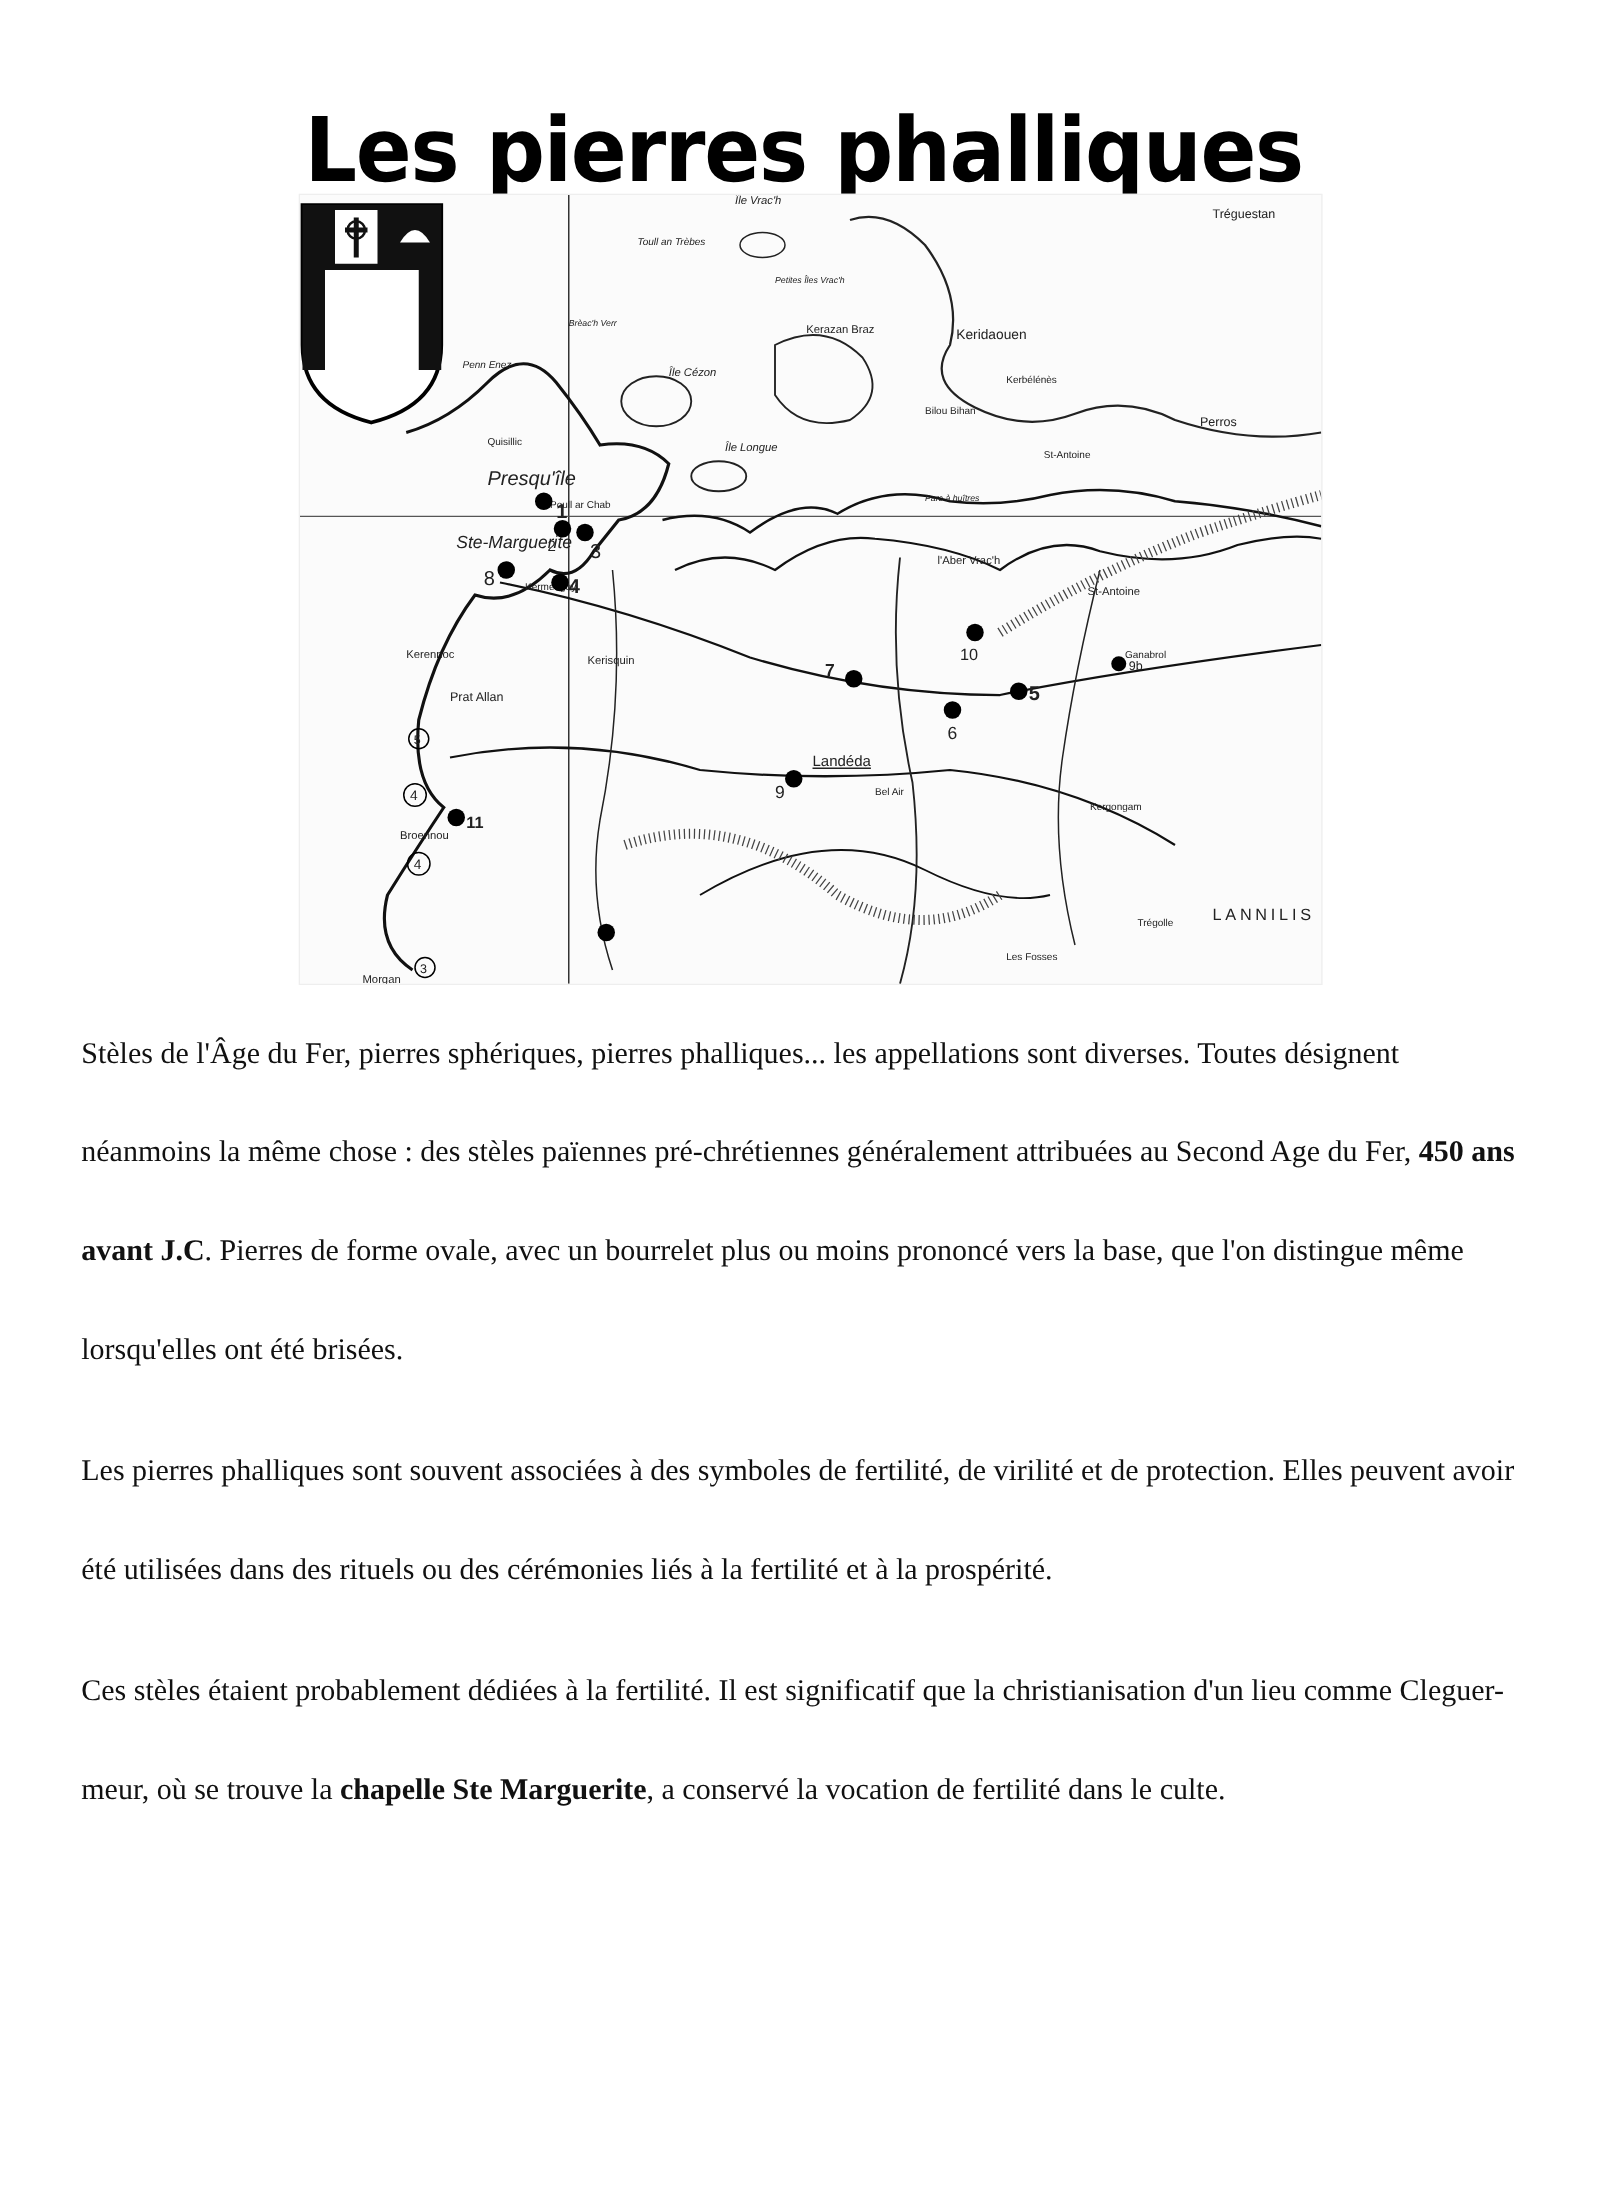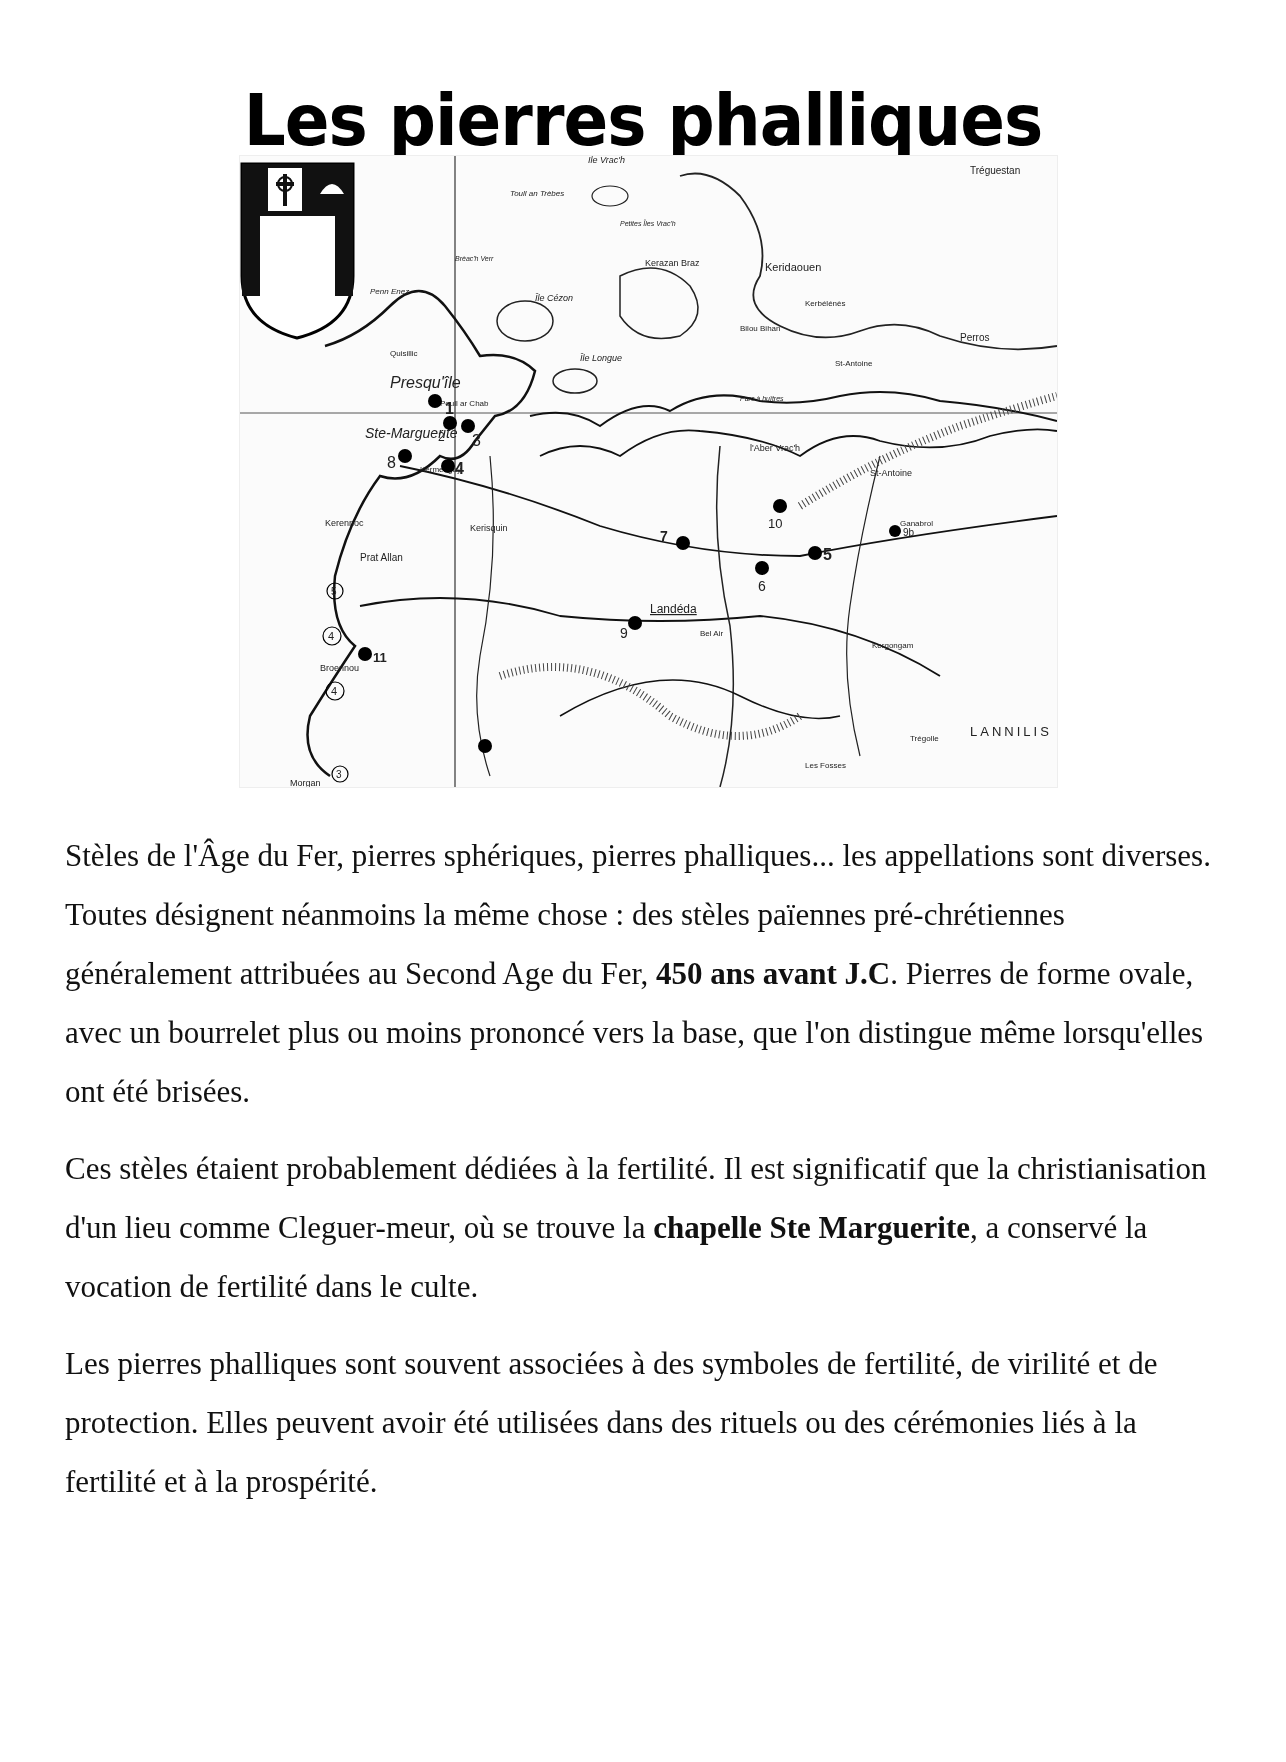--- a/index.html
+++ b/index.html
@@ -8,22 +8,22 @@
     position: absolute; left: 0; top: 38px; width: 1286px; text-align: center;
     font-family: "DejaVu Sans", sans-serif; font-weight: bold; font-size: 66px;
     letter-spacing: -1px; color: #000; transform: scaleY(1.08);
   }
   .map {
     position: absolute; left: 239px; top: 155px; width: 817px; height: 631px;
     background: #fbfbfb; border: 1px solid #eee;
   }
   .map svg { width: 100%; height: 100%; display: block; }
   .body-text {
-    position: absolute; left: 65px; top: 826px; width: 1160px;
-    font-family: "Liberation Serif", serif; font-size: 31px; line-height: 59px; color: #111;
+    position: absolute; left: 65px; top: 804px; width: 1160px;
+    font-family: "Liberation Serif", serif; font-size: 24px; line-height: 79px; color: #111;
   }
   .body-text p { margin: 0 0 18px 0; }
   .lbl { font-family: "Liberation Sans", sans-serif; fill: #222; }
 </style>
 </head>
 <body>
 
 <h1 class="title">Les pierres phalliques</h1>
 
 <div class="map">
@@ -138,18 +138,18 @@
         <text class="lbl" x="96" y="622" font-size="10">3</text>
     </g>
   </svg>
 </div>
 
 <div class="body-text">
   <p>
     <span>Stèles de l'Âge du Fer, pierres sphériques, pierres phalliques... les appellations sont diverses. Toutes désignent néanmoins la même chose : des stèles païennes pré-chrétiennes généralement attribuées au Second Age du Fer, </span><b>450 ans avant J.C</b><span>. Pierres de forme ovale, avec un bourrelet plus ou moins prononcé vers la base, que l'on distingue même lorsqu'elles ont été brisées.</span>
   </p>
   <p>
-    <span>Ces stèles étaient probablement dédiées à la fertilité. Il est significatif que la christianisation d'un lieu comme Cleguer-meur, où se trouve la </span><b>chapelle Ste Marguerite</b><span>, a conservé la vocation de fertilité dans le culte.</span>
+    <span>Les pierres phalliques sont souvent associées à des symboles de fertilité, de virilité et de protection. Elles peuvent avoir été utilisées dans des rituels ou des cérémonies liés à la fertilité et à la prospérité.</span>
   </p>
   <p>
-    <span>Les pierres phalliques sont souvent associées à des symboles de fertilité, de virilité et de protection. Elles peuvent avoir été utilisées dans des rituels ou des cérémonies liés à la fertilité et à la prospérité.</span>
+    <span>Ces stèles étaient probablement dédiées à la fertilité. Il est significatif que la christianisation d'un lieu comme Cleguer-meur, où se trouve la </span><b>chapelle Ste Marguerite</b><span>, a conservé la vocation de fertilité dans le culte.</span>
   </p>
 </div>
 
 </body></html>

